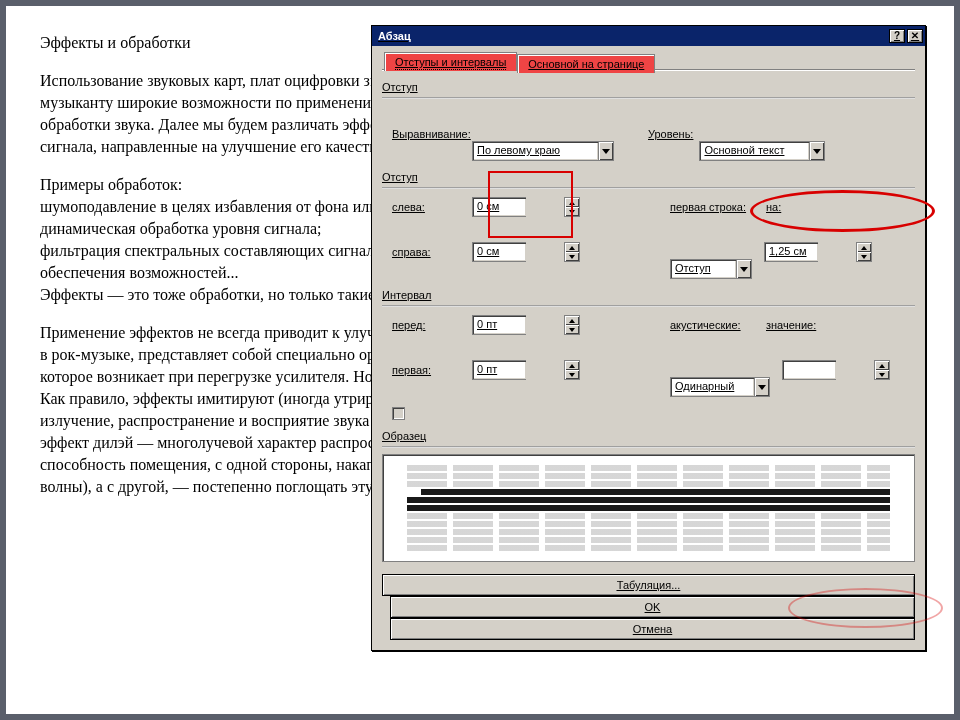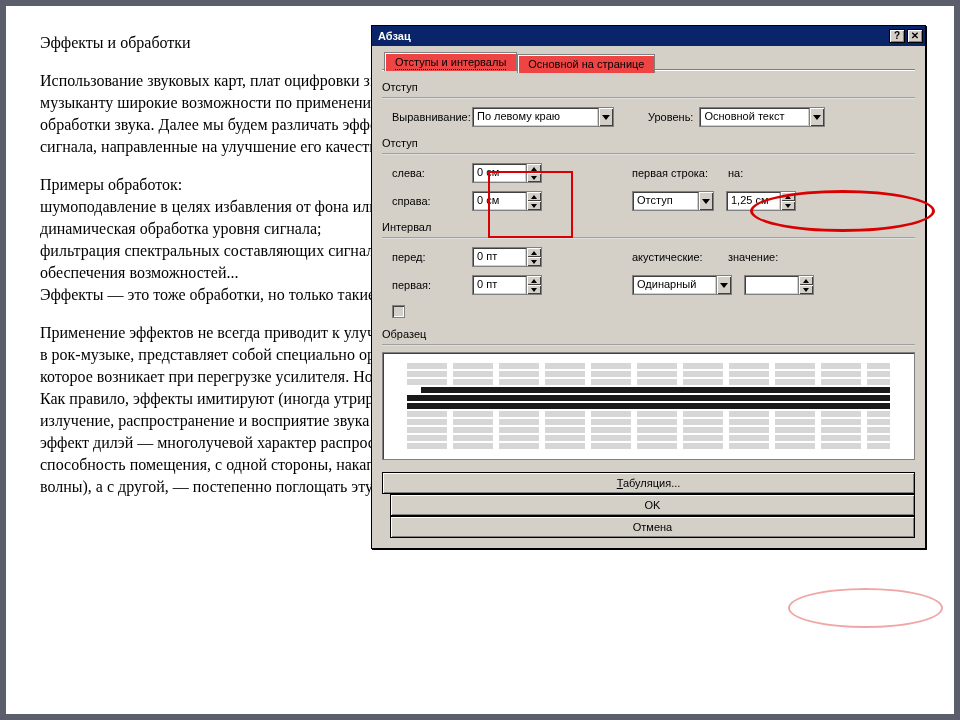--- a/index.html
+++ b/index.html
@@ -34,20 +34,21 @@
 
   
   .dlg {
     position:absolute;
     left:371px; top:25px;
     width:555px;
     background:#d4d0c8;
     border:1px solid #000;
     box-shadow:1px 1px 0 #000;
     font-size:11px;
+    text-decoration:underline;
   }
   .titlebar {
     background:#0a246a;
     color:#fff;
     height:20px;
     display:flex;
     align-items:center;
     padding:0 2px 0 6px;
     font-weight:bold;
   }
@@ -101,39 +102,39 @@
 
   
   .txt, .sel, .spin .val {
     background:#fff;
     border:1px solid #808080;
     box-shadow:inset 1px 1px 0 #404040, inset -1px -1px 0 #d4d0c8;
     height:20px;
     font:inherit;
     padding:2px 4px;
   }
-  .sel-wrap { display:flex; }
+  .sel-wrap { display:flex;margin-top:34px; }
   .sel { border-right:none; }
   .dd-btn, .spin-btns {
     background:#d4d0c8;
     border:1px solid #808080;
   }
   .dd-btn {
     width:16px; height:20px;
     box-shadow:inset 1px 1px 0 #fff, inset -1px -1px 0 #404040;
     display:flex; align-items:center; justify-content:center;
     cursor:pointer;
   }
   .dd-btn::after {
     content:""; width:0; height:0;
     border-left:4px solid transparent;
     border-right:4px solid transparent;
     border-top:5px solid #000;
   }
-  .spin { display:flex; }
+  .spin { display:flex;gap:38px; }
   .spin .val { width:54px; border-right:none; }
   .spin-btns {
     width:16px; height:20px;
     border:1px solid #808080;
     display:flex; flex-direction:column;
   }
   .spin-btns span {
     flex:1;
     box-shadow:inset 1px 1px 0 #fff, inset -1px -1px 0 #404040;
     display:flex; align-items:center; justify-content:center;

